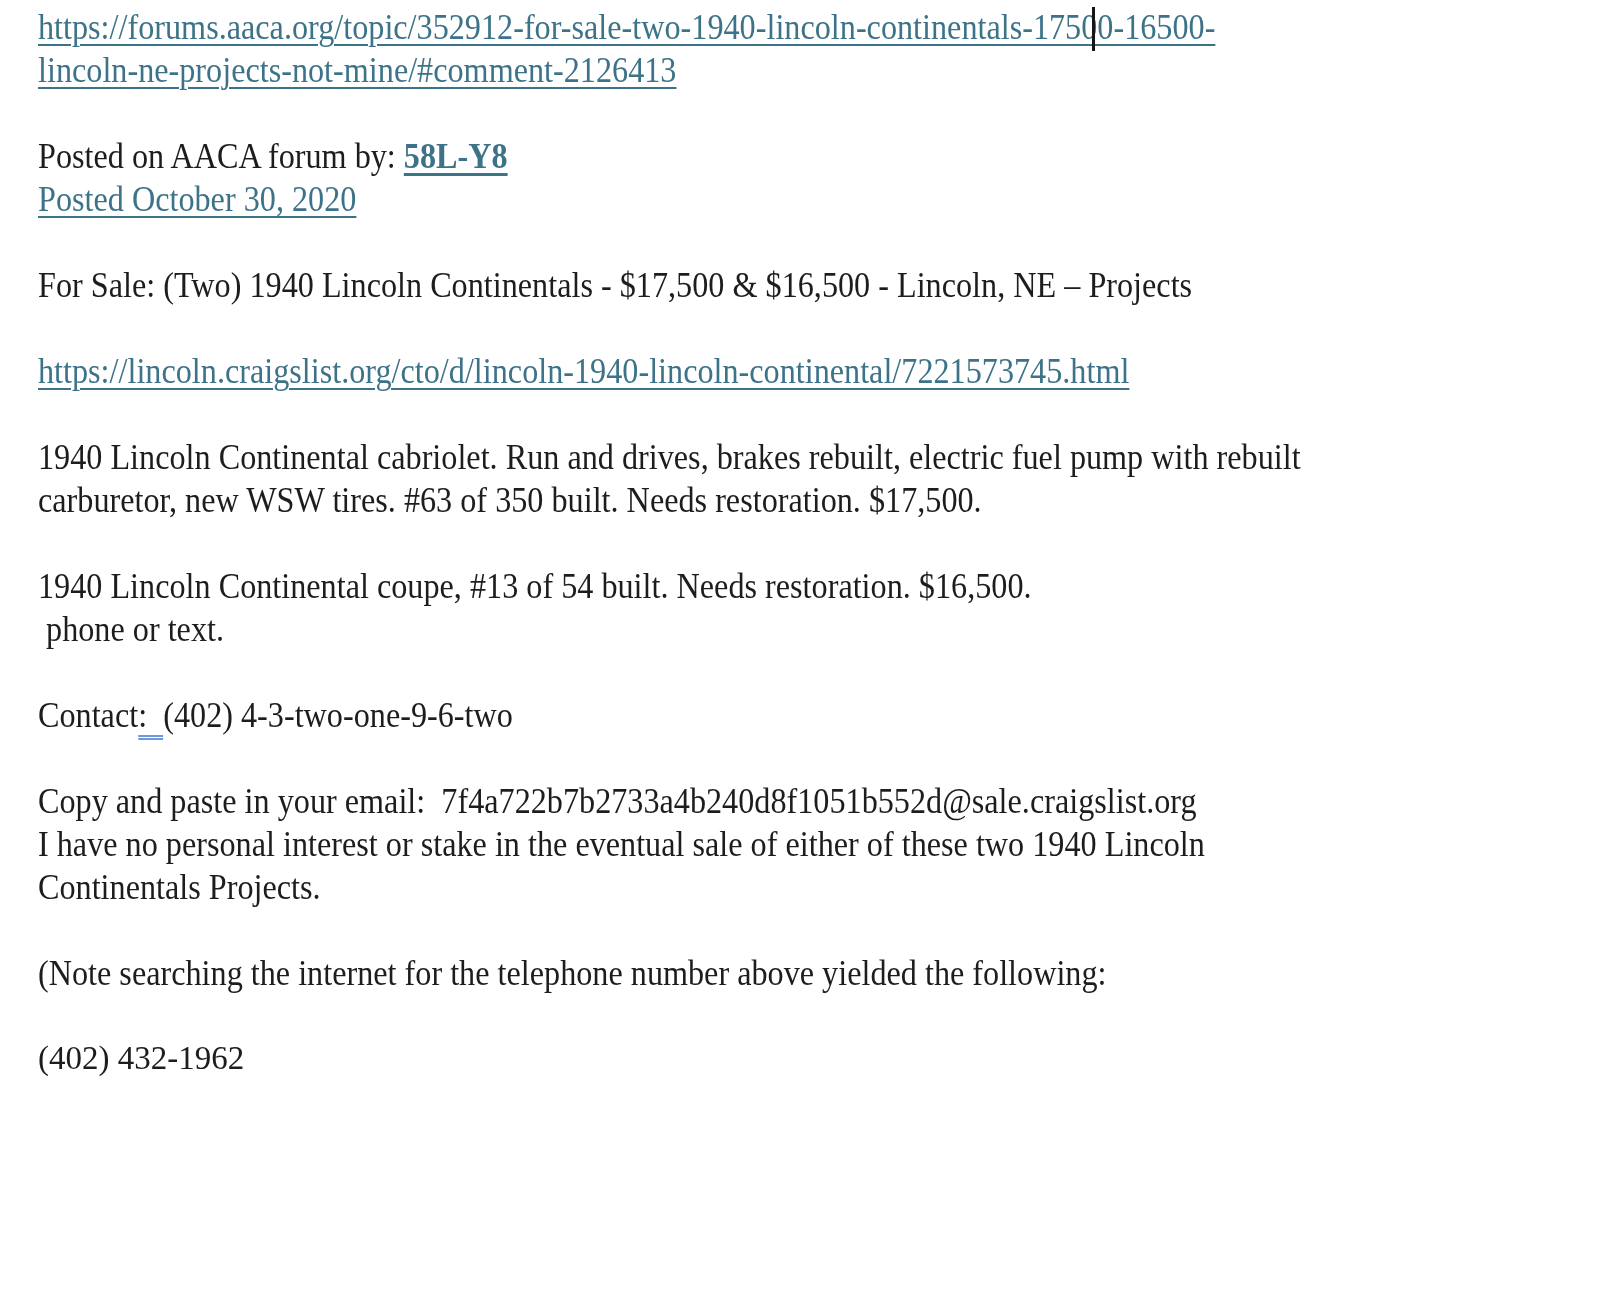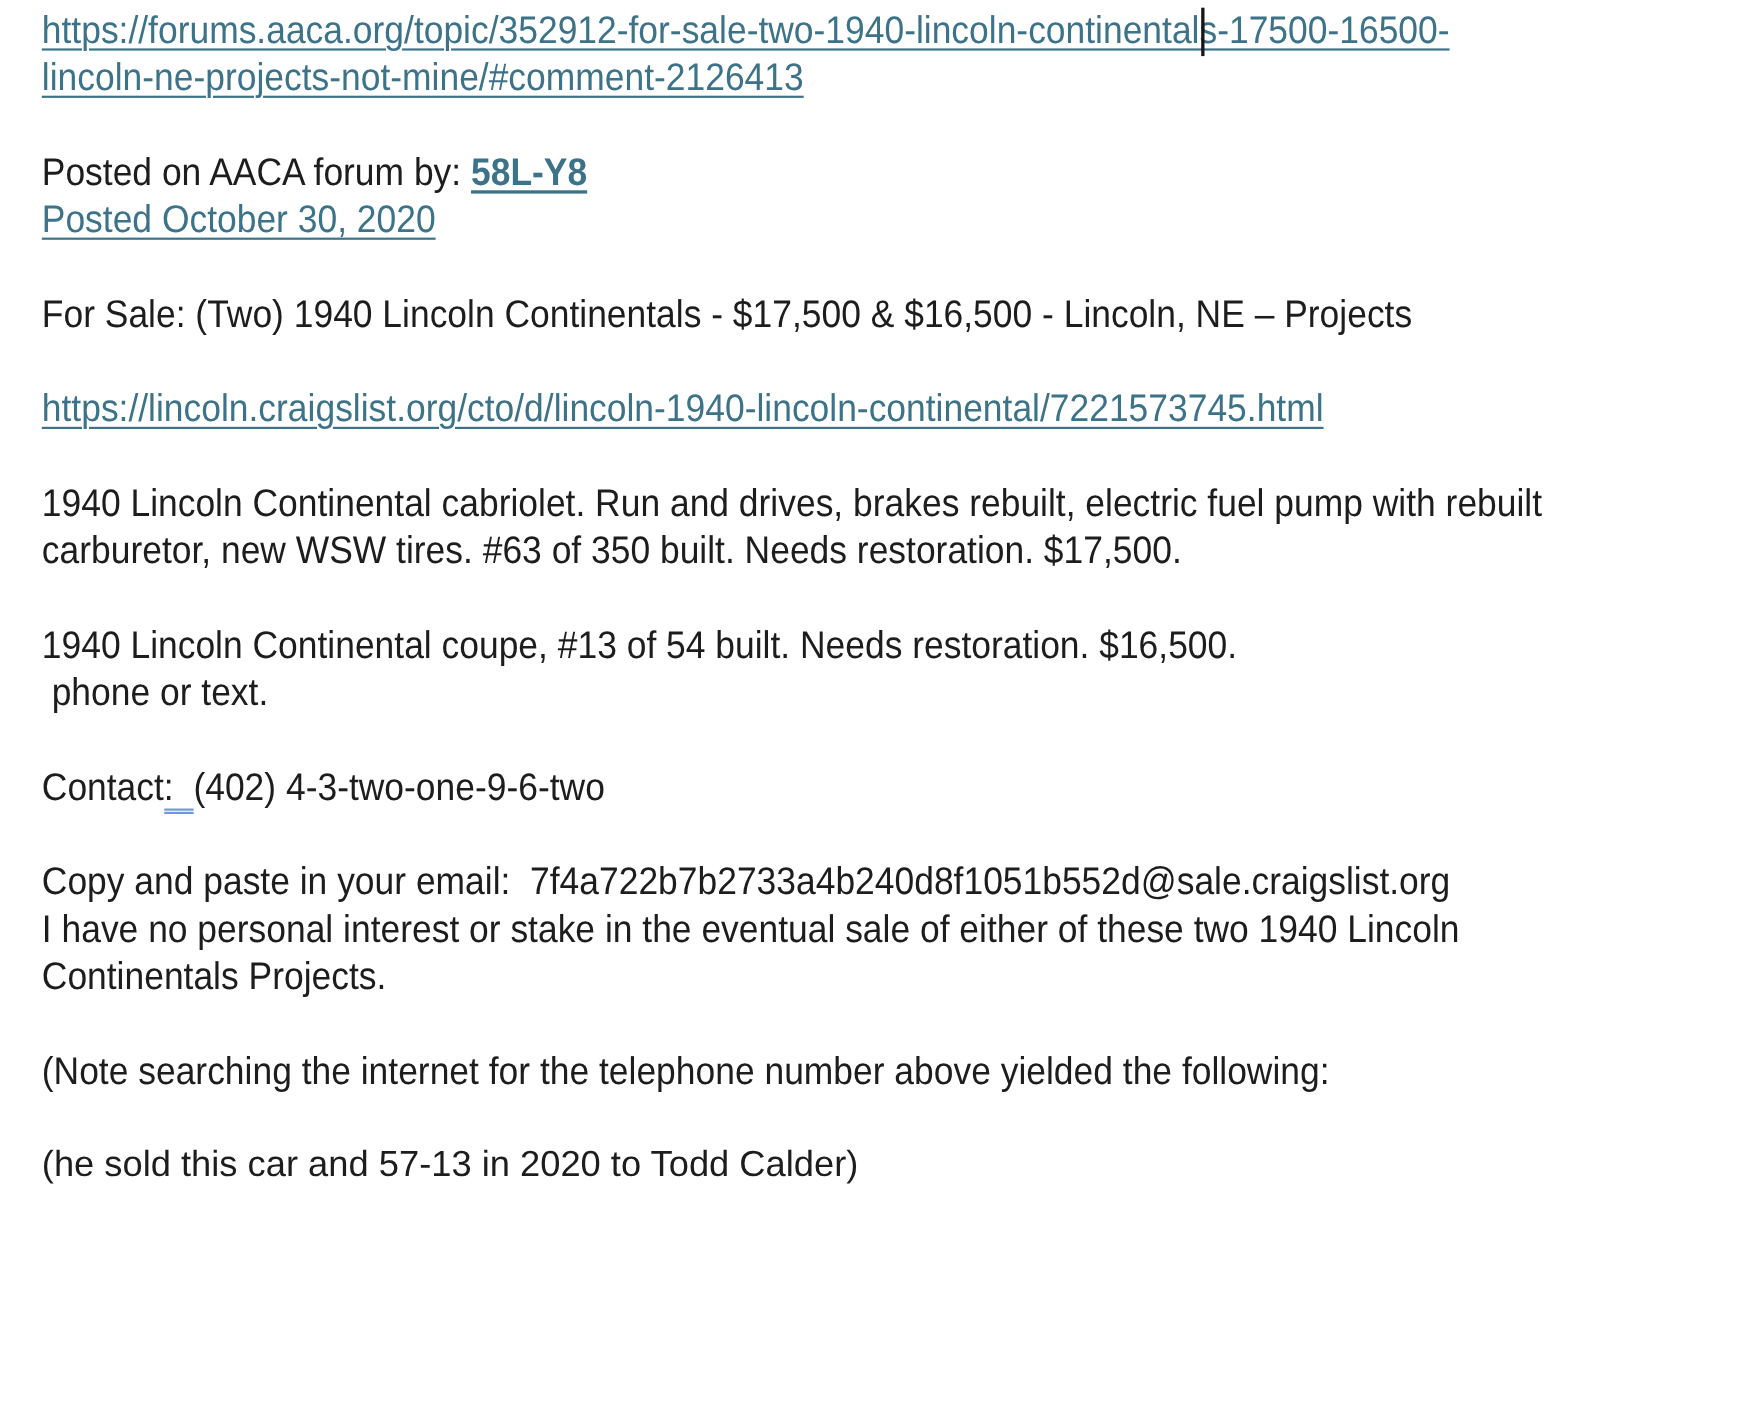--- a/index.html
+++ b/index.html
@@ -13,20 +13,21 @@
     width:1600px;height:1298px;
     background:var(--bg);
     overflow:hidden;
     font-family:"Liberation Sans","DejaVu Sans",sans-serif;
     color:var(--text);
     position:relative;
   }
   .doc{
     padding:6px 30px 0 38px;
     position:relative;
+    font-family:Liberation Serif, serif;
   }
   .line{
     white-space:pre;
     font-size:35px;
     line-height:43px;
     height:43px;
   }
   .line.narrow{
     transform:scaleX(0.92);
     transform-origin:0 50%;
@@ -82,16 +83,16 @@
       <div class="line narrow"><span class="seg-text"> phone or text.</span></div>
       <div class="line blank">&nbsp;</div>
       <div class="line narrow"><span class="seg-text">Contact</span><span class="seg-grammar">:  </span><span class="seg-text">(402) 4-3-two-one-9-6-two</span></div>
       <div class="line blank">&nbsp;</div>
       <div class="line narrow"><span class="seg-text">Copy and paste in your email:  7f4a722b7b2733a4b240d8f1051b552d@sale.craigslist.org</span></div>
       <div class="line narrow"><span class="seg-text">I have no personal interest or stake in the eventual sale of either of these two 1940 Lincoln</span></div>
       <div class="line narrow"><span class="seg-text">Continentals Projects.</span></div>
       <div class="line blank">&nbsp;</div>
       <div class="line narrow"><span class="seg-text">(Note searching the internet for the telephone number above yielded the following:</span></div>
       <div class="line blank">&nbsp;</div>
-      <div class="line plain"><span class="seg-text">(he sold this car and 57-13 in 2020 to Todd Calder)</span></div>
+      <div class="line plain"><span class="seg-text">(402) 432-1962</span></div>
     </div>
   <div class="caret" id="caret" style="display: block;"></div>
 </div>
 
 </body></html>

